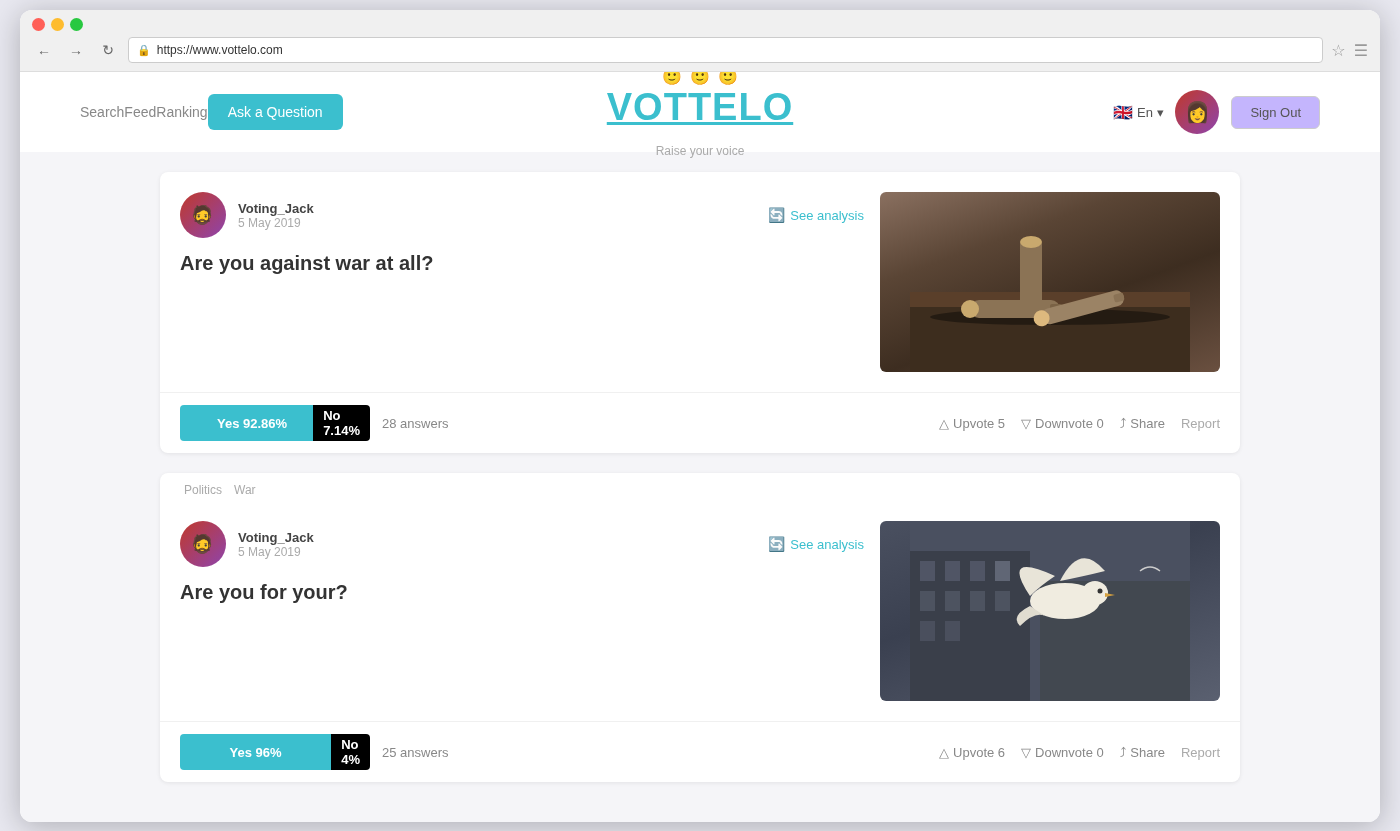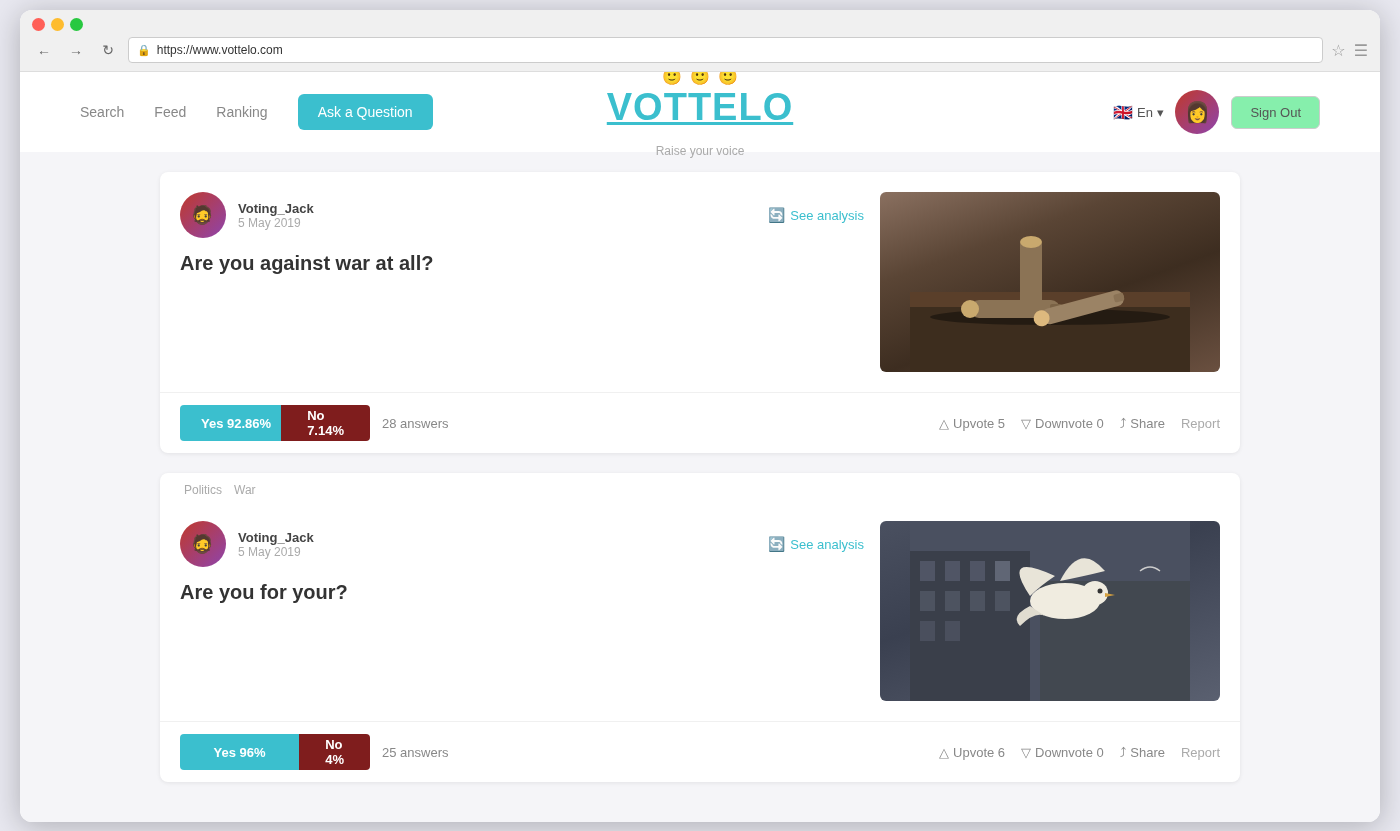--- a/index.html
+++ b/index.html
@@ -92,21 +92,20 @@
     .site-header {
       background: #fff;
       padding: 0 60px;
       display: flex;
       align-items: center;
       height: 80px;
       position: relative;
     }
     .nav-left {
       display: flex;
-      gap: 30px;
       align-items: center;
     }
     .nav-link {
       color: #888;
       text-decoration: none;
       font-size: 14px;
       cursor: pointer;
     }
     .nav-btn-ask {
       background: #3bbfce;
@@ -168,21 +167,21 @@
       border-radius: 50%;
       background: linear-gradient(135deg, #c0392b, #8e44ad);
       overflow: hidden;
       display: flex;
       align-items: center;
       justify-content: center;
       font-size: 20px;
     }
     .sign-out-btn {
       border: 1px solid #ccc;
-      background: #86efac;
+      background: #c4b5fd;
       padding: 8px 18px;
       border-radius: 6px;
       font-size: 13px;
       color: #555;
       cursor: pointer;
     }
     
     .feed-container {
       max-width: 1200px;
       margin: 0 auto;
@@ -296,28 +295,28 @@
       background: #3bbfce;
       color: #fff;
       display: flex;
       align-items: center;
       justify-content: center;
       font-size: 13px;
       font-weight: 600;
       padding: 0 10px;
     }
     .vote-no {
-      background: #7f1d1d;
+      background: #000000;
       color: #fff;
       display: flex;
       align-items: center;
       justify-content: center;
       font-size: 13px;
       font-weight: 600;
-      padding: 0 26px;
+      padding: 0 10px;
     }
     .answer-count {
       font-size: 13px;
       color: #888;
     }
     
     .action-row {
       display: flex;
       align-items: center;
       gap: 16px;

